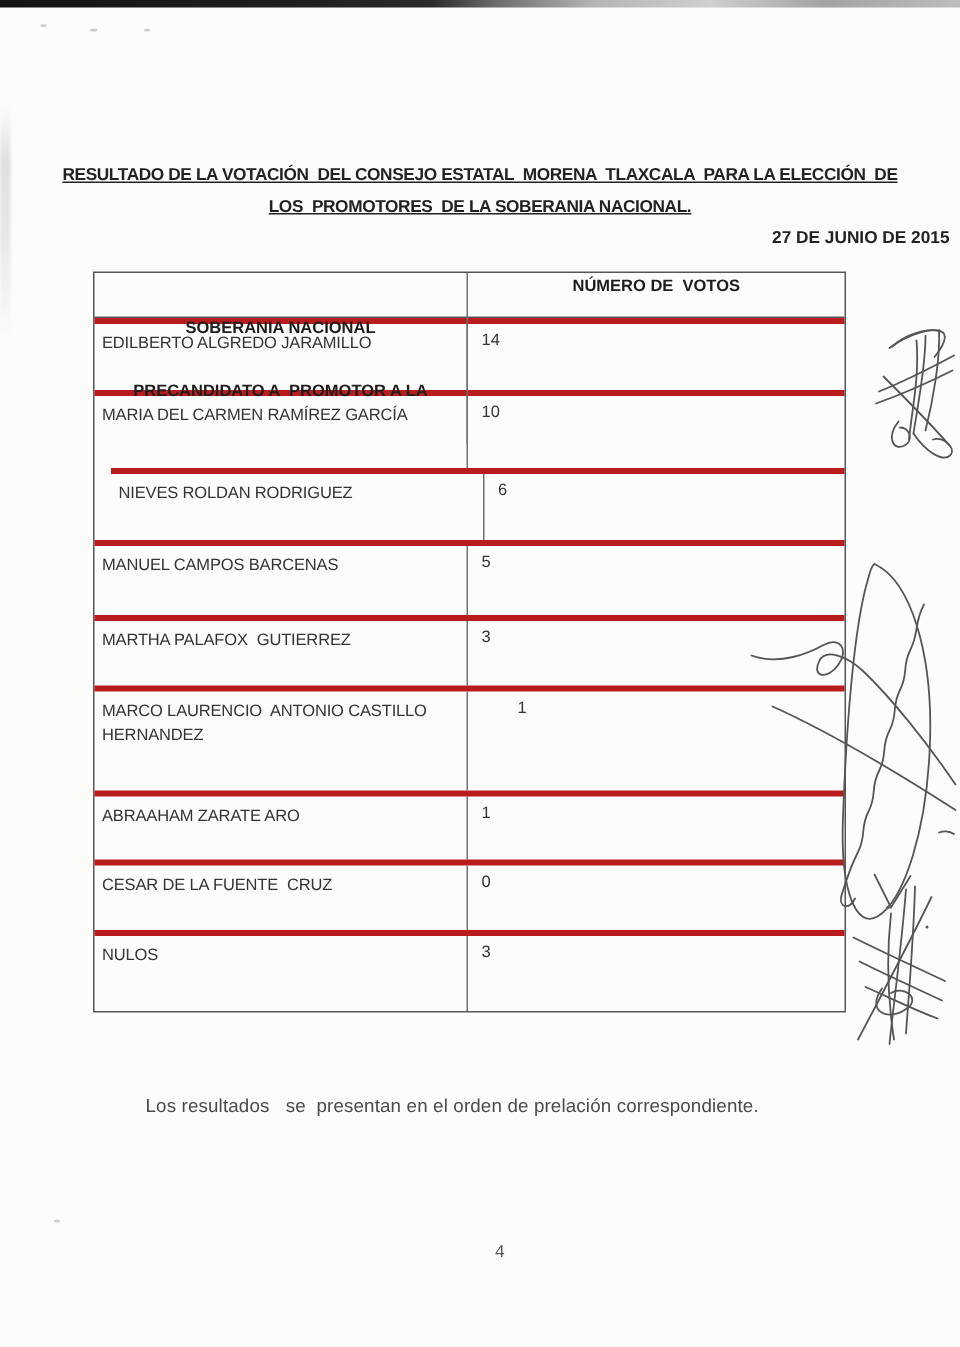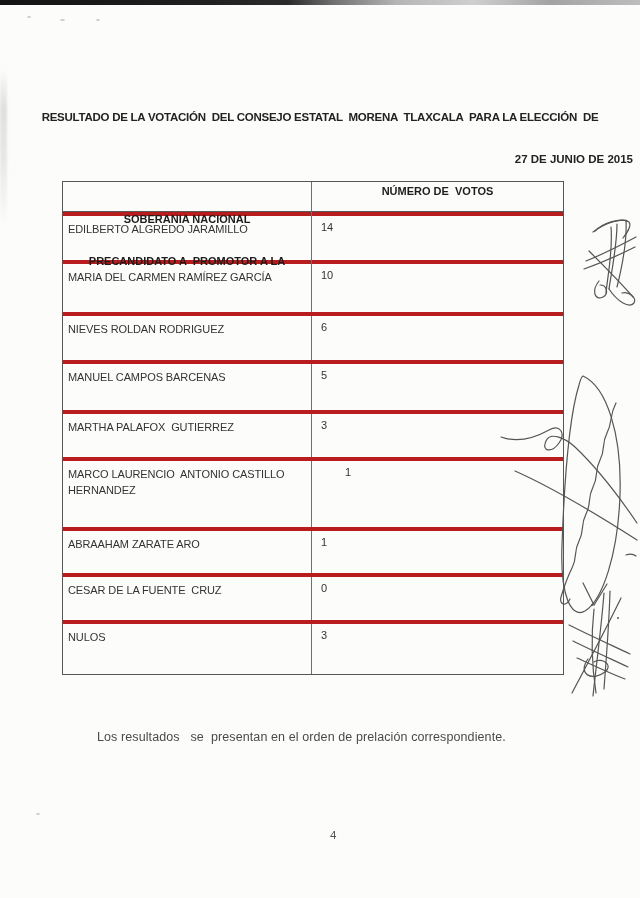--- a/index.html
+++ b/index.html
@@ -29,34 +29,34 @@
     filter: blur(1px);
   }
   .speck { position: absolute; background: #cdcdcd; border-radius: 50%; filter: blur(.4px); }
 
   .title {
     position: absolute; top: 107px; left: 0; width: 100%;
     text-align: center; font-weight: bold;
     font-size: 11.5px; line-height: 21px;
     letter-spacing: -0.25px; color: #222;
   }
-  .title div { white-space: pre; }
+  .title div { white-space: pre; text-decoration: underline; }
 
   .date {
     position: absolute; top: 153px; right: 7px;
     font-weight: bold; font-size: 11.5px; color: #222; white-space: pre;
   }
 
   .vtable {
     position: absolute; left: 62px; top: 181px; width: 502px;
     border: 1.5px solid #565656;
   }
   .trow { display: grid; grid-template-columns: 249px 1fr; border-top: 4px solid #b91c1c; }
   .trow.hd { border-top: none; border-bottom: 1px solid #585858; height: 30px; }
-  .r1 { height: 48px; } .r2 { height: 52px; } .r3 { height: 48px; }
+  .r1 { height: 48px; } .r2 { height: 52px; } .r3 { height: 48px; margin-left: 11px; }
   .r4 { height: 50px; } .r5 { height: 47px; } .r6 { height: 70px; gap: 24px; }
   .r7 { height: 46px; } .r8 { height: 47px; } .r9 { height: 54px; }
 
   .c1 { border-right: 1px solid #6f6f6f; }
   .hd .c1, .hd .c2 {
     text-align: center; font-weight: bold; font-size: 11px;
     line-height: 14px; padding-top: 2px; color: #1d1d1d; white-space: pre;
   }
   .cname {
     padding: 5px 8px 0 5px; font-size: 11px; line-height: 16px;
@@ -84,20 +84,21 @@
 
   <div class="top-bar"></div>
   <div class="left-smudge"></div>
   <div class="speck" style="left:27px;top:16px;width:4px;height:2px;"></div>
   <div class="speck" style="left:60px;top:19px;width:5px;height:2px;"></div>
   <div class="speck" style="left:96px;top:19px;width:4px;height:2px;"></div>
   <div class="speck" style="left:36px;top:813px;width:4px;height:2px;"></div>
 
   <div class="title">
     <div>RESULTADO DE LA VOTACIÓN  DEL CONSEJO ESTATAL  MORENA  TLAXCALA  PARA LA ELECCIÓN  DE</div>
+    <div>LOS  PROMOTORES  DE LA SOBERANIA NACIONAL.</div>
   </div>
 
   <div class="date">27 DE JUNIO DE 2015</div>
 
   <div class="vtable">
     <div class="trow hd">
       <div class="c1">
         <div>SOBERANIA NACIONAL</div>
         <div>PRECANDIDATO A  PROMOTOR A LA</div>
       </div>

